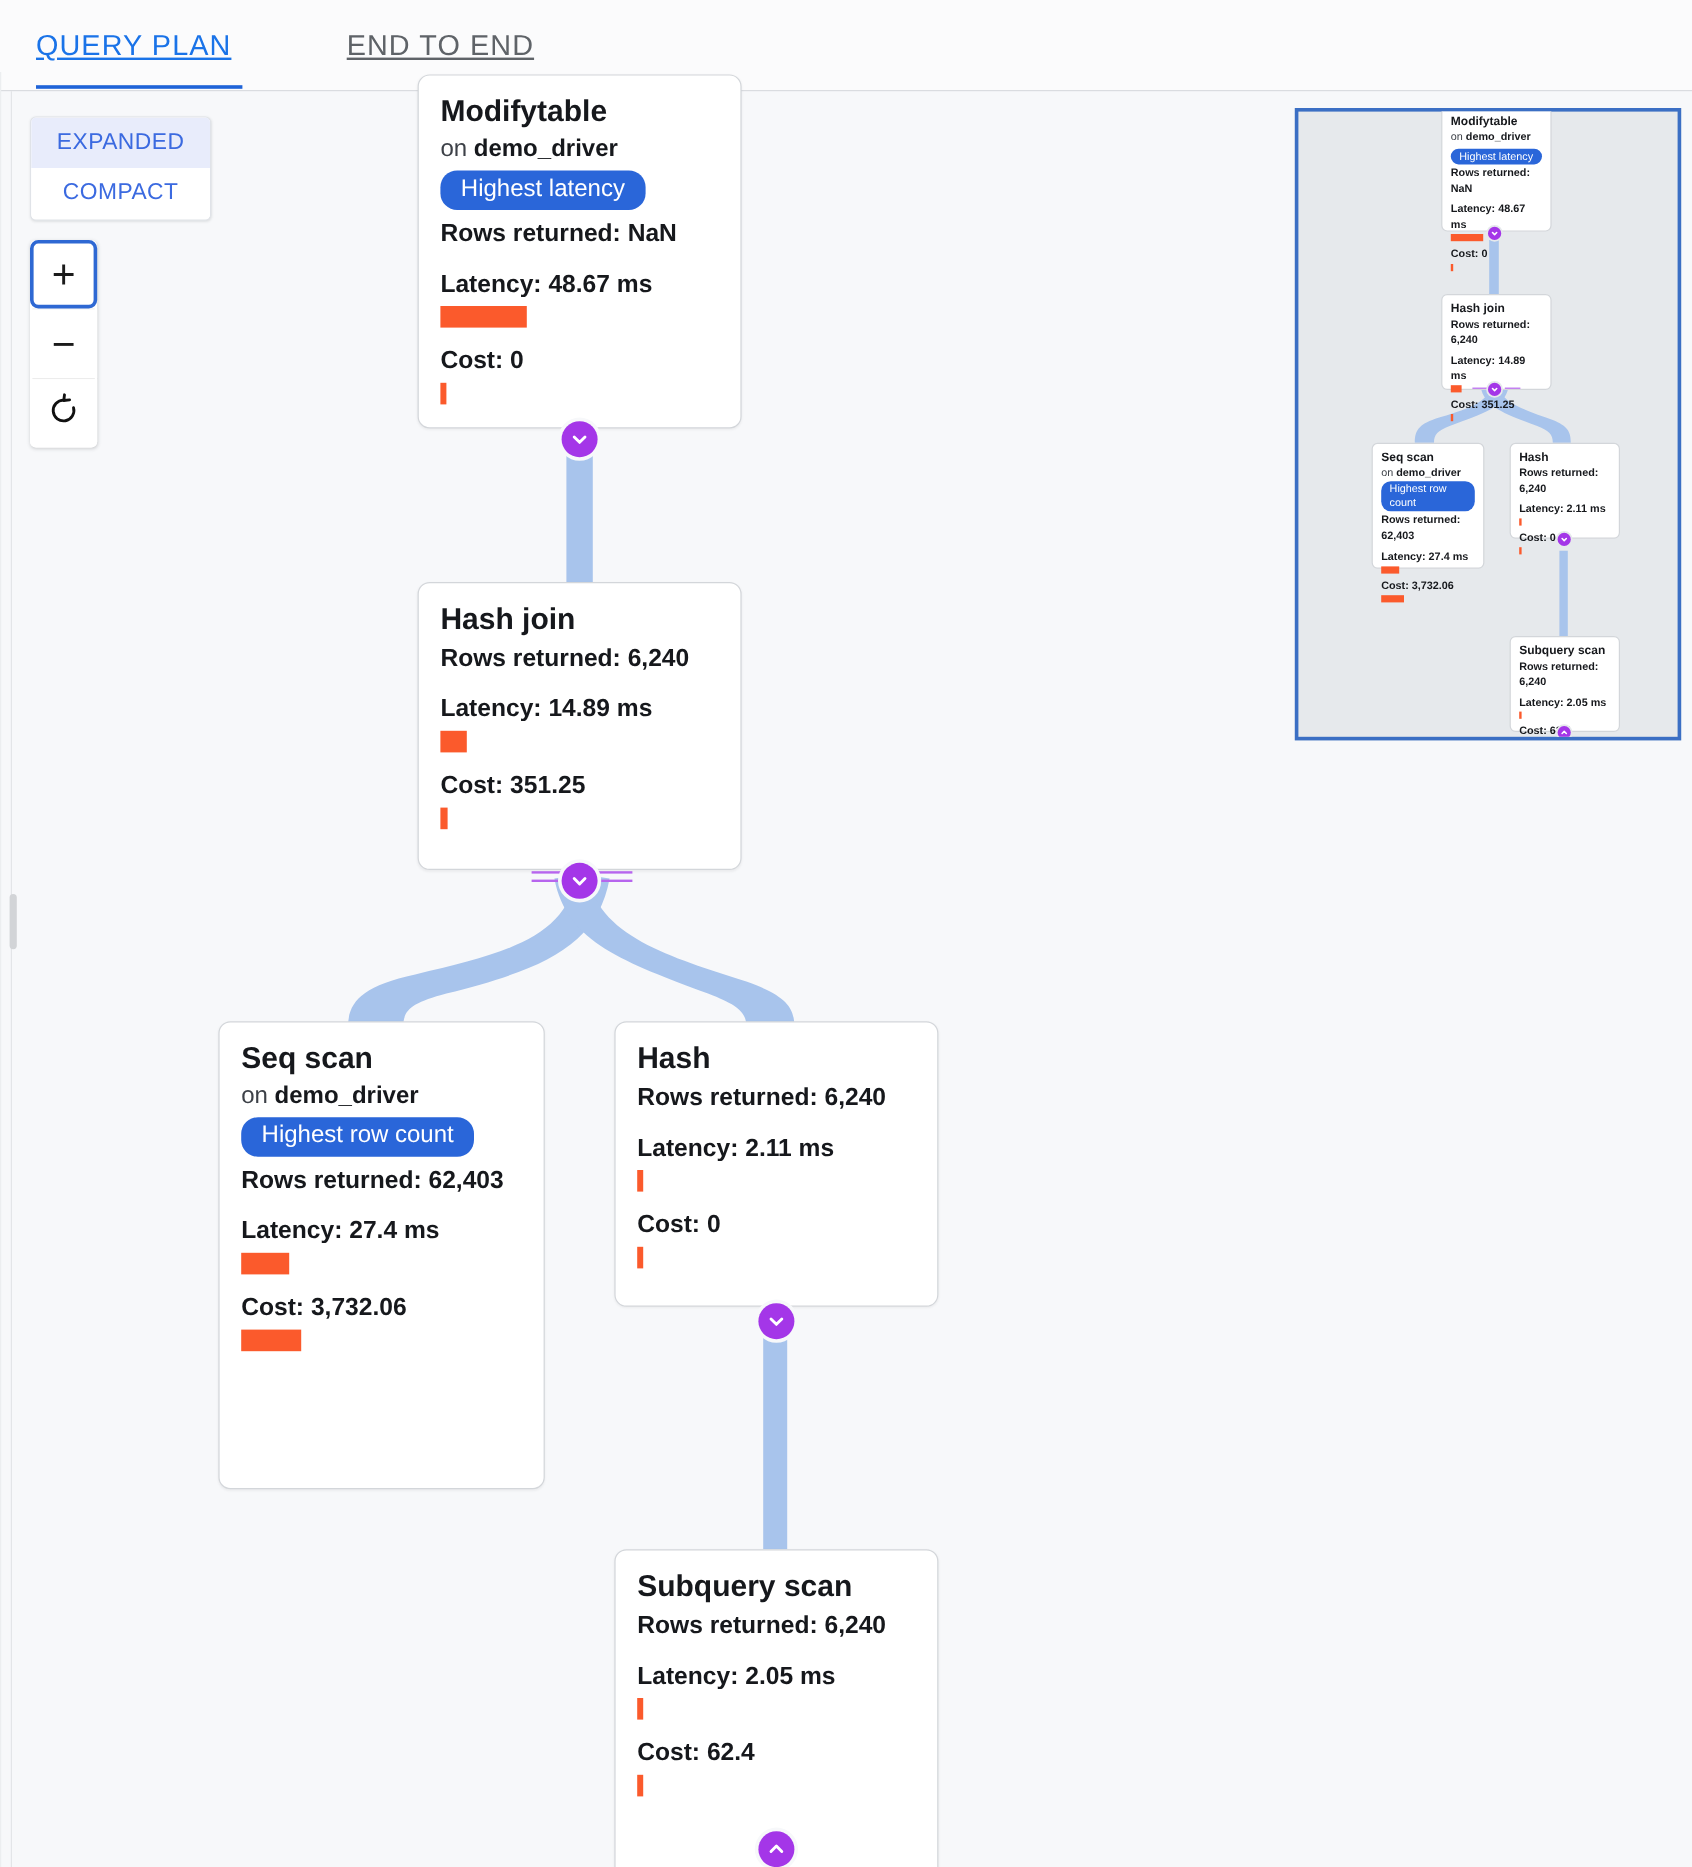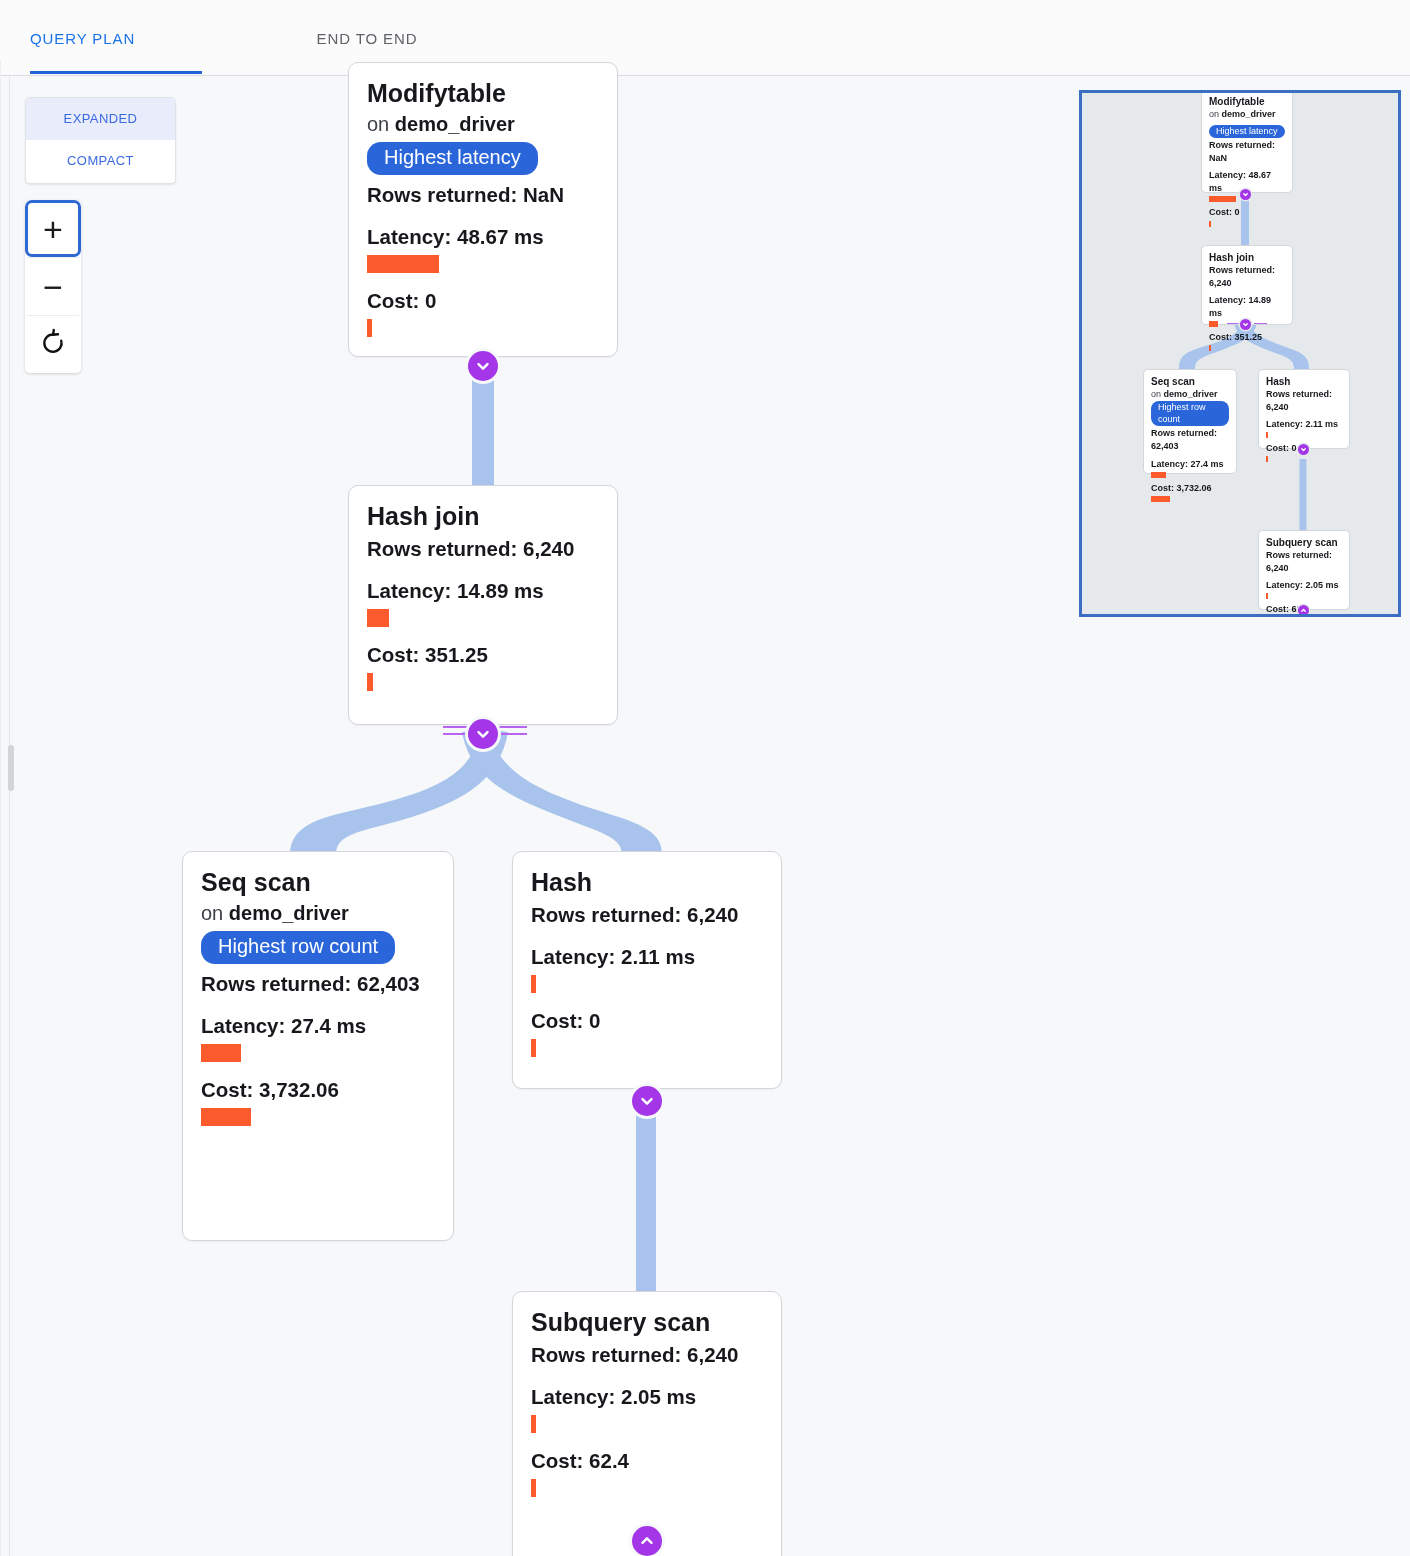--- a/index.html
+++ b/index.html
@@ -10,42 +10,42 @@
     -webkit-font-smoothing:antialiased;
   }
   
   #tabbar{
     position:absolute;left:0;top:0;width:1410px;height:76px;
     background:#fbfbfc;border-bottom:1px solid #dadce0;box-sizing:border-box;
   }
   #tabbar .tabstrip{position:absolute;left:0;top:6px;height:70px;}
   .tab{
     position:absolute;top:16px;height:48px;line-height:34px;
-    font-size:15px;letter-spacing:.9px;font-weight:500;color:#5f6368;
-    cursor:pointer;white-space:nowrap;
+    font-size:24px;letter-spacing:.9px;font-weight:500;color:#5f6368;
+    cursor:pointer;white-space:nowrap;text-decoration:underline;
   }
   .tab.active{color:#1a73e8;}
   .tab-underline{
     position:absolute;height:3.5px;background:#1f63d8;bottom:-4px;left:0;right:0;
   }
   
   #leftrule{position:absolute;left:9px;top:76px;width:1px;height:1480px;background:#e3e5e8;}
   #leftrule2{position:absolute;left:0px;top:60px;width:1px;height:1496px;background:#eceef0;}
   #scrollthumb{
     position:absolute;left:8px;top:745px;width:6px;height:46px;
     background:#d2d4d7;border-radius:3px;cursor:pointer;
   }
   #modeToggle{
     position:absolute;left:25px;top:97px;width:149px;height:85px;
     background:#fff;border:1px solid #e0e3e8;border-radius:5px;overflow:hidden;
     box-shadow:0 1px 2px rgba(60,64,67,.12);
   }
   .mode-btn{
     height:42px;line-height:42px;text-align:center;
-    font-size:13px;color:#3b6ae0;letter-spacing:.4px;cursor:pointer;
+    font-size:19px;color:#3b6ae0;letter-spacing:.4px;cursor:pointer;
     background:#fff;
   }
   .mode-btn.sel{background:#e8ecfb;}
   #zoomCtl{
     position:absolute;left:25px;top:200px;width:56px;height:173px;
     background:#fff;border-radius:5px;overflow:visible;
     box-shadow:0 1px 3px rgba(60,64,67,.22);
   }
   .zbtn{
     width:56px;height:57px;display:flex;align-items:center;justify-content:center;

